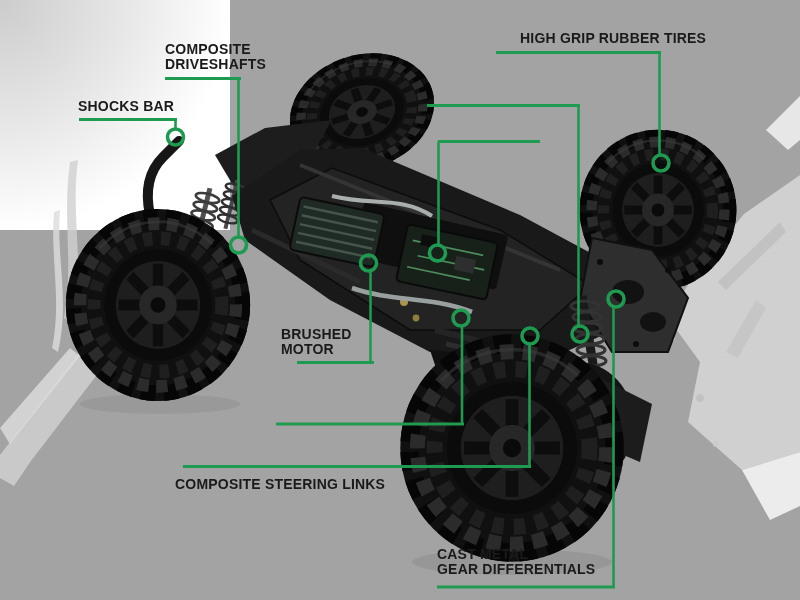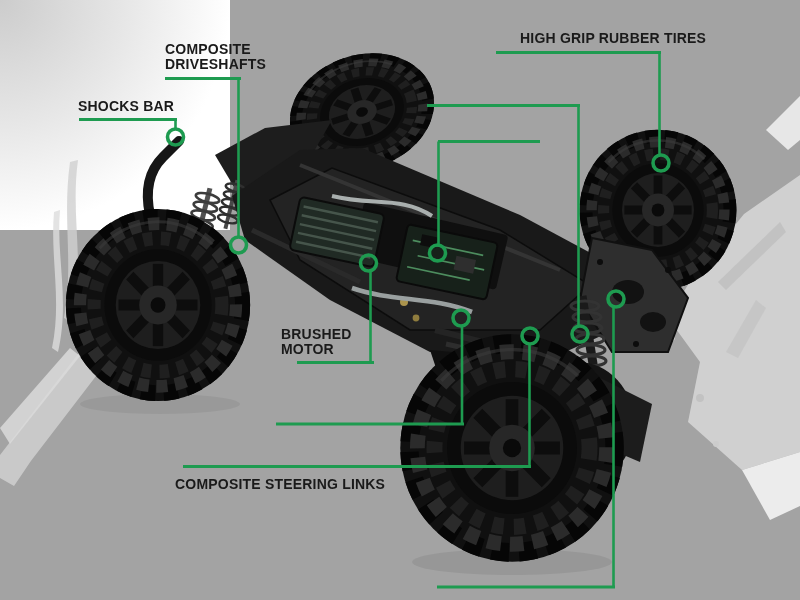--- a/index.html
+++ b/index.html
@@ -206,13 +206,15 @@
     </g>
   </svg>
 
   <div class="callout" style="left:165px;top:42px;">COMPOSITE
 DRIVESHAFTS</div>
   <div class="callout" style="left:78px;top:99px;">SHOCKS BAR</div>
   <div class="callout" style="left:496px;top:31px;margin-left:24px;">HIGH GRIP RUBBER TIRES</div>
   <div class="callout" style="left:281px;top:327px;">BRUSHED
 MOTOR</div>
   <div class="callout" style="left:175px;top:445px;margin-top:32px;">COMPOSITE STEERING LINKS</div>
+  <div class="callout" style="left:437px;top:547px;">CAST METAL
+GEAR DIFFERENTIALS</div>
 </div>
 
 </body></html>

